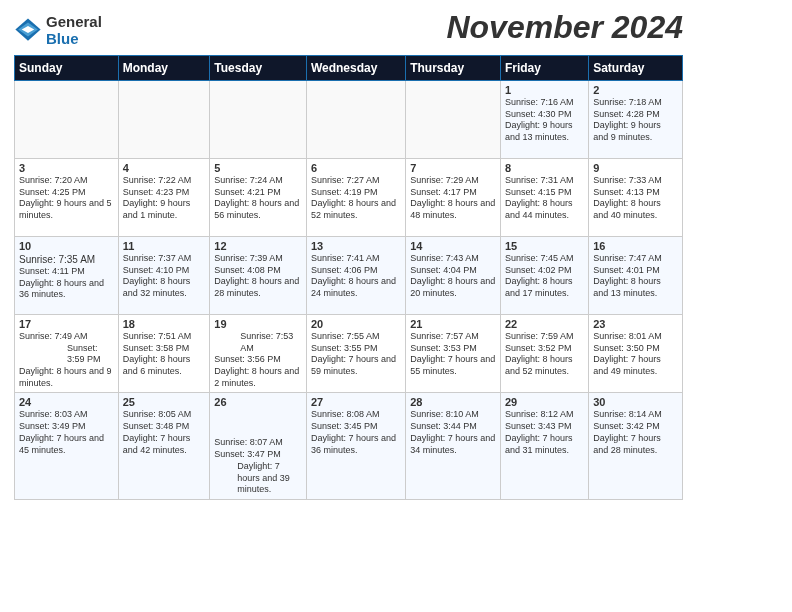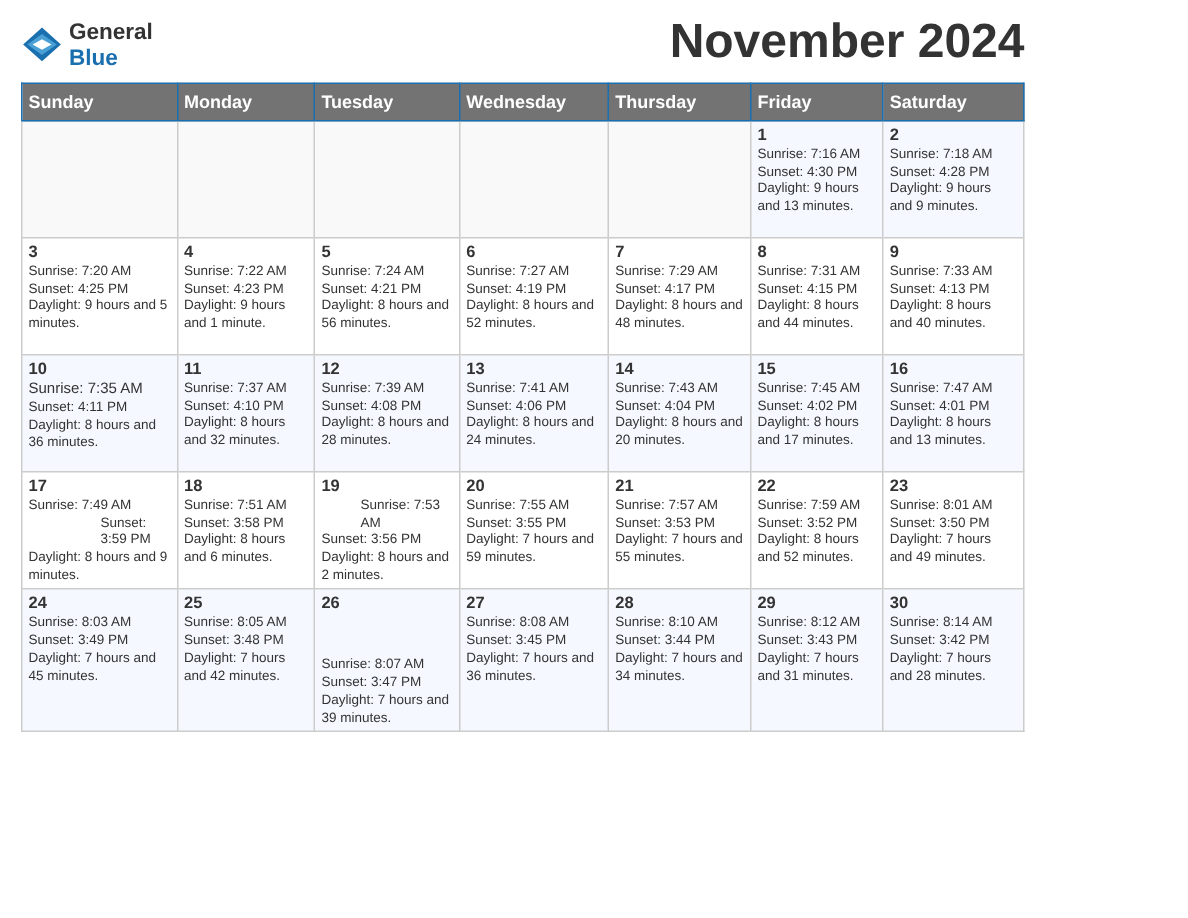--- a/index.html
+++ b/index.html
@@ -41,37 +41,38 @@
       font-weight: bold;
       color: #1a6faf;
     }
     .logo-icon {
       width: 28px;
       height: 28px;
       margin-right: 4px;
     }
     .title-block {
       text-align: right;
+      font-style: italic;
     }
     .month-title {
       font-size: 32px;
       font-weight: bold;
       color: #333;
       line-height: 1.1;
     }
     .location {
       font-size: 14px;
       color: #555;
     }
     .calendar {
       width: 100%;
       border-collapse: collapse;
     }
     .calendar th {
-      background: #737373;
+      background: #0f172a;
       color: #fff;
       font-size: 12px;
       font-weight: bold;
       padding: 5px 4px;
       text-align: left;
       border: 1px solid #1a6faf;
     }
     .calendar td {
       vertical-align: top;
       border: 1px solid #ccc;
@@ -296,21 +297,21 @@
           <td>
             <span class="day-number">25</span>
             <div style="font-size: 9px; line-height: 1.3;">Sunrise: 8:05 AM</div>
             <div style="font-size: 9px; line-height: 1.3;">Sunset: 3:48 PM</div>
             <div style="font-size: 9px; line-height: 1.3;">Daylight: 7 hours and 42 minutes.</div>
           </td>
           <td>
             <span class="day-number">26</span>
             <div style="font-size: 9px; line-height: 1.3; margin-top: 29px;">Sunrise: 8:07 AM</div>
             <div style="font-size: 9px; line-height: 1.3;">Sunset: 3:47 PM</div>
-            <div style="font-size: 9px; line-height: 1.3;">Daylight: 7 hours and 39 minutes.</div>
+            <div style="font-size: 9px; line-height: 1.3; margin-left: 23px;">Daylight: 7 hours and 39 minutes.</div>
           </td>
           <td>
             <span class="day-number">27</span>
             <div style="font-size: 9px; line-height: 1.3;">Sunrise: 8:08 AM</div>
             <div style="font-size: 9px; line-height: 1.3;">Sunset: 3:45 PM</div>
             <div style="font-size: 9px; line-height: 1.3;">Daylight: 7 hours and 36 minutes.</div>
           </td>
           <td>
             <span class="day-number">28</span>
             <div style="font-size: 9px; line-height: 1.3;">Sunrise: 8:10 AM</div>

